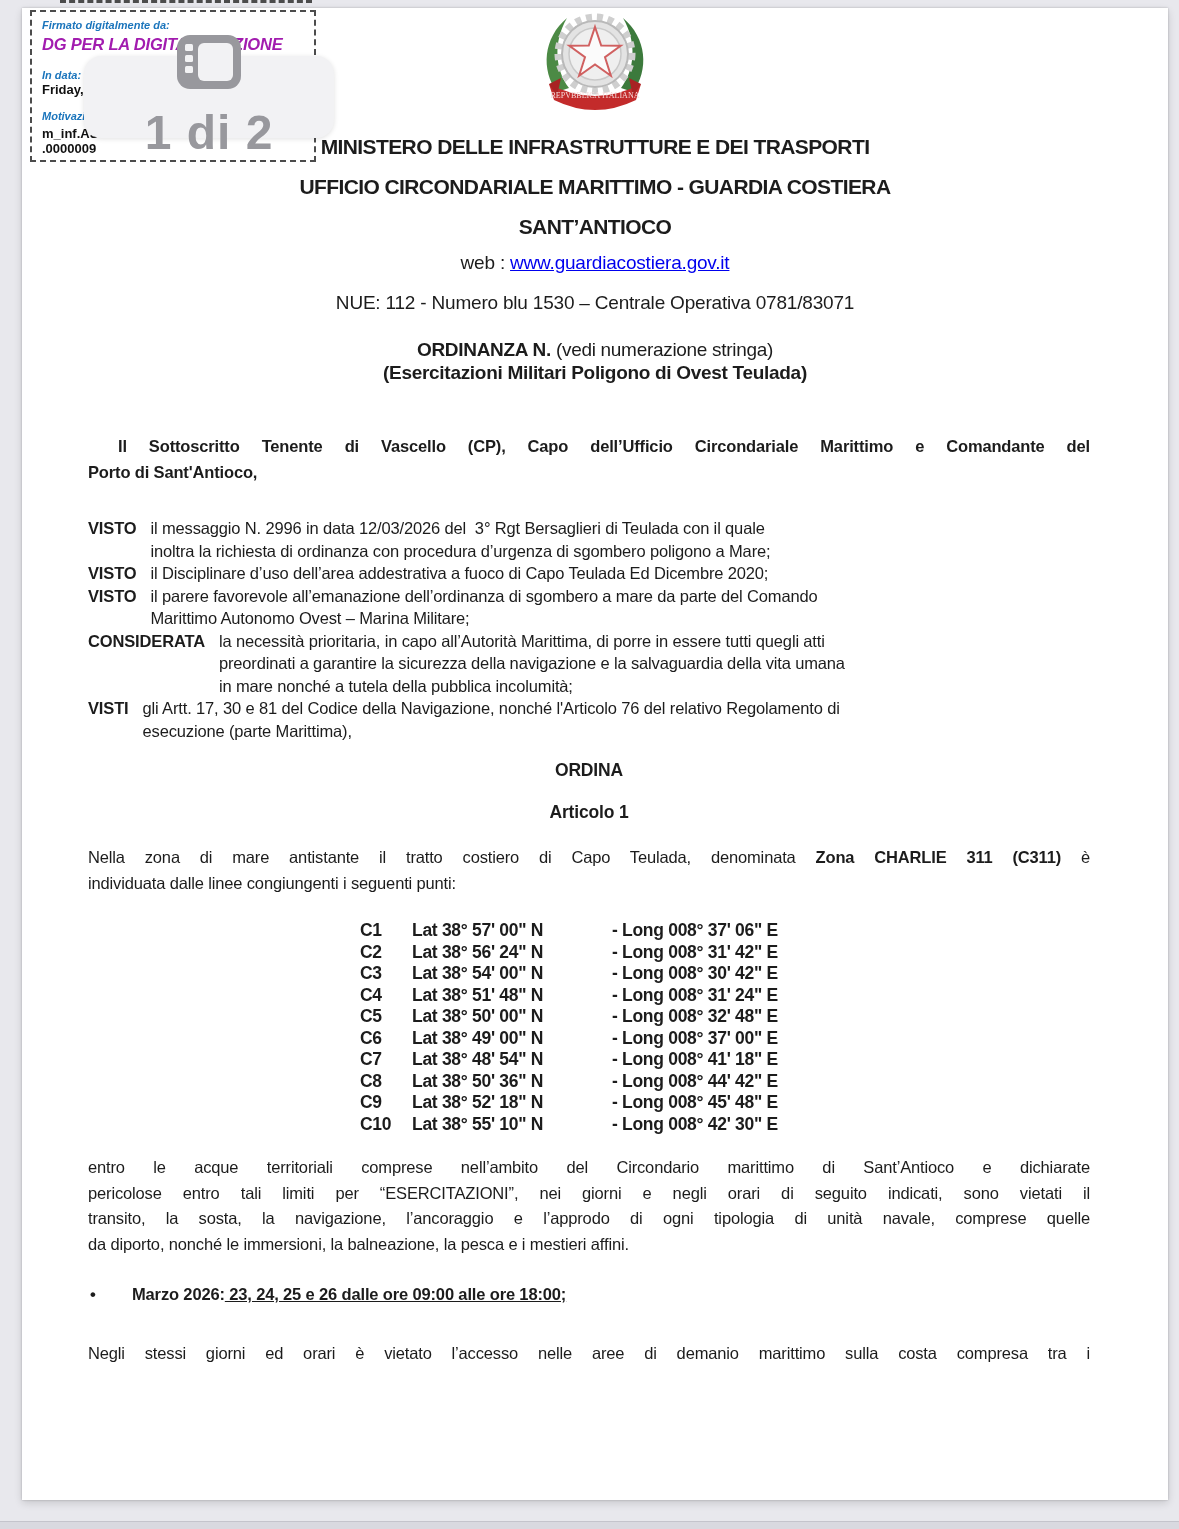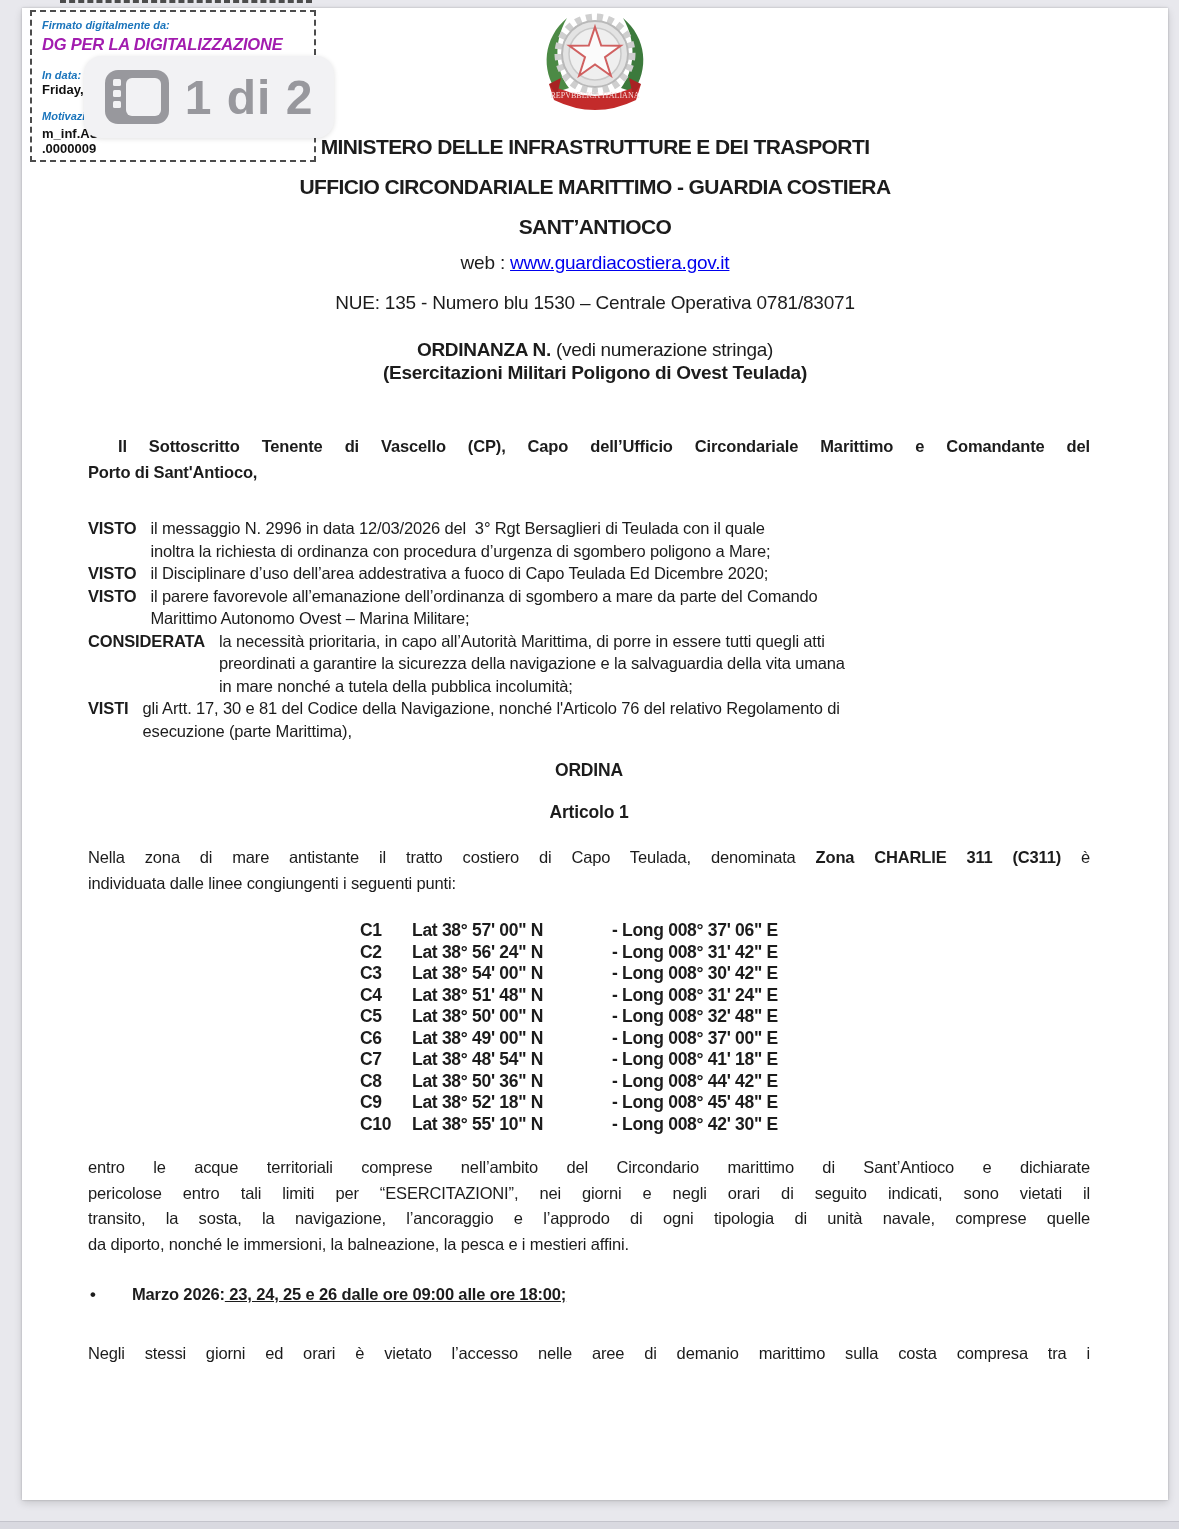--- a/index.html
+++ b/index.html
@@ -20,21 +20,21 @@
   .sig-box .inner { position:absolute; left:10px; top:4px; right:8px; }
   .sig-label { color:var(--signature-blue,#1b75bc); font-style:italic; font-weight:bold; font-size:11px; line-height:18px; }
   .sig-name { color:#a21caf; font-weight:bold; font-size:16.5px; line-height:20px; letter-spacing:-0.2px; white-space:nowrap;font-style:italic; }
   .sig-small-label { color:var(--signature-blue,#1b75bc); font-style:italic; font-weight:bold; font-size:11px; line-height:13px; }
   .sig-small-value { color:#111; font-weight:bold; font-size:13px; line-height:15px; }
 
   
   .page-indicator {
     position:absolute; left:62px; top:48px; width:250px; height:82px;
     background:#f2f2f4; border-radius:18px; box-shadow:0 1px 5px rgba(0,0,0,.12);
-    display:flex; align-items:center; justify-content:center; gap:16px; z-index:5;
+    display:flex; align-items:center; justify-content:center; gap:16px; z-index:5;flex-direction:column;
   }
   .page-indicator .label { color:var(--indicator-gray,#98989d); font-size:48px; font-weight:bold; letter-spacing:1px; }
 
   
   .emblem-wrap { text-align:center; height:108px; }
   .hline { text-align:center; font-weight:bold; font-size:21px; letter-spacing:-0.6px; line-height:25px; }
   .h1 { margin-top:18px; } .h2 { margin-top:15px; } .h3 { margin-top:15px; }
   .contact { text-align:center; font-size:19px; line-height:23px; letter-spacing:-0.2px; }
   .web { margin-top:12px; } .pei { margin-top:17px; } .nue { margin-top:17px; }
   .lnk { color:var(--link-blue,#0000ee); text-decoration:underline; cursor:pointer; }
@@ -125,21 +125,21 @@
       </svg>
     </div>
 
     <div class="hline h1">MINISTERO DELLE INFRASTRUTTURE E DEI TRASPORTI</div>
     <div class="hline h2">UFFICIO CIRCONDARIALE MARITTIMO - GUARDIA COSTIERA</div>
     <div class="hline h3">SANT’ANTIOCO</div>
 
     <div class="contact web"><span>web : </span><a class="lnk">www.guardiacostiera.gov.it</a></div>
 
 
-    <div class="contact nue">NUE: 135 - Numero blu 1530 – Centrale Operativa 0781/83071</div>
+    <div class="contact nue">NUE: 112 - Numero blu 1530 – Centrale Operativa 0781/83071</div>
 
     <div class="ord-title"><b>ORDINANZA N. </b><span>(vedi numerazione stringa)</span></div>
     <div class="ord-title" style="margin-top:0;font-weight:bold;">(Esercitazioni Militari Poligono di Ovest Teulada)</div>
 
     <div class="content">
 
       <div class="intro justify-block">
           <div class="line">Il Sottoscritto Tenente di Vascello (CP), Capo dell’Ufficio Circondariale Marittimo e Comandante del</div>
           <div class="line">Porto di Sant'Antioco,</div>
         </div>

